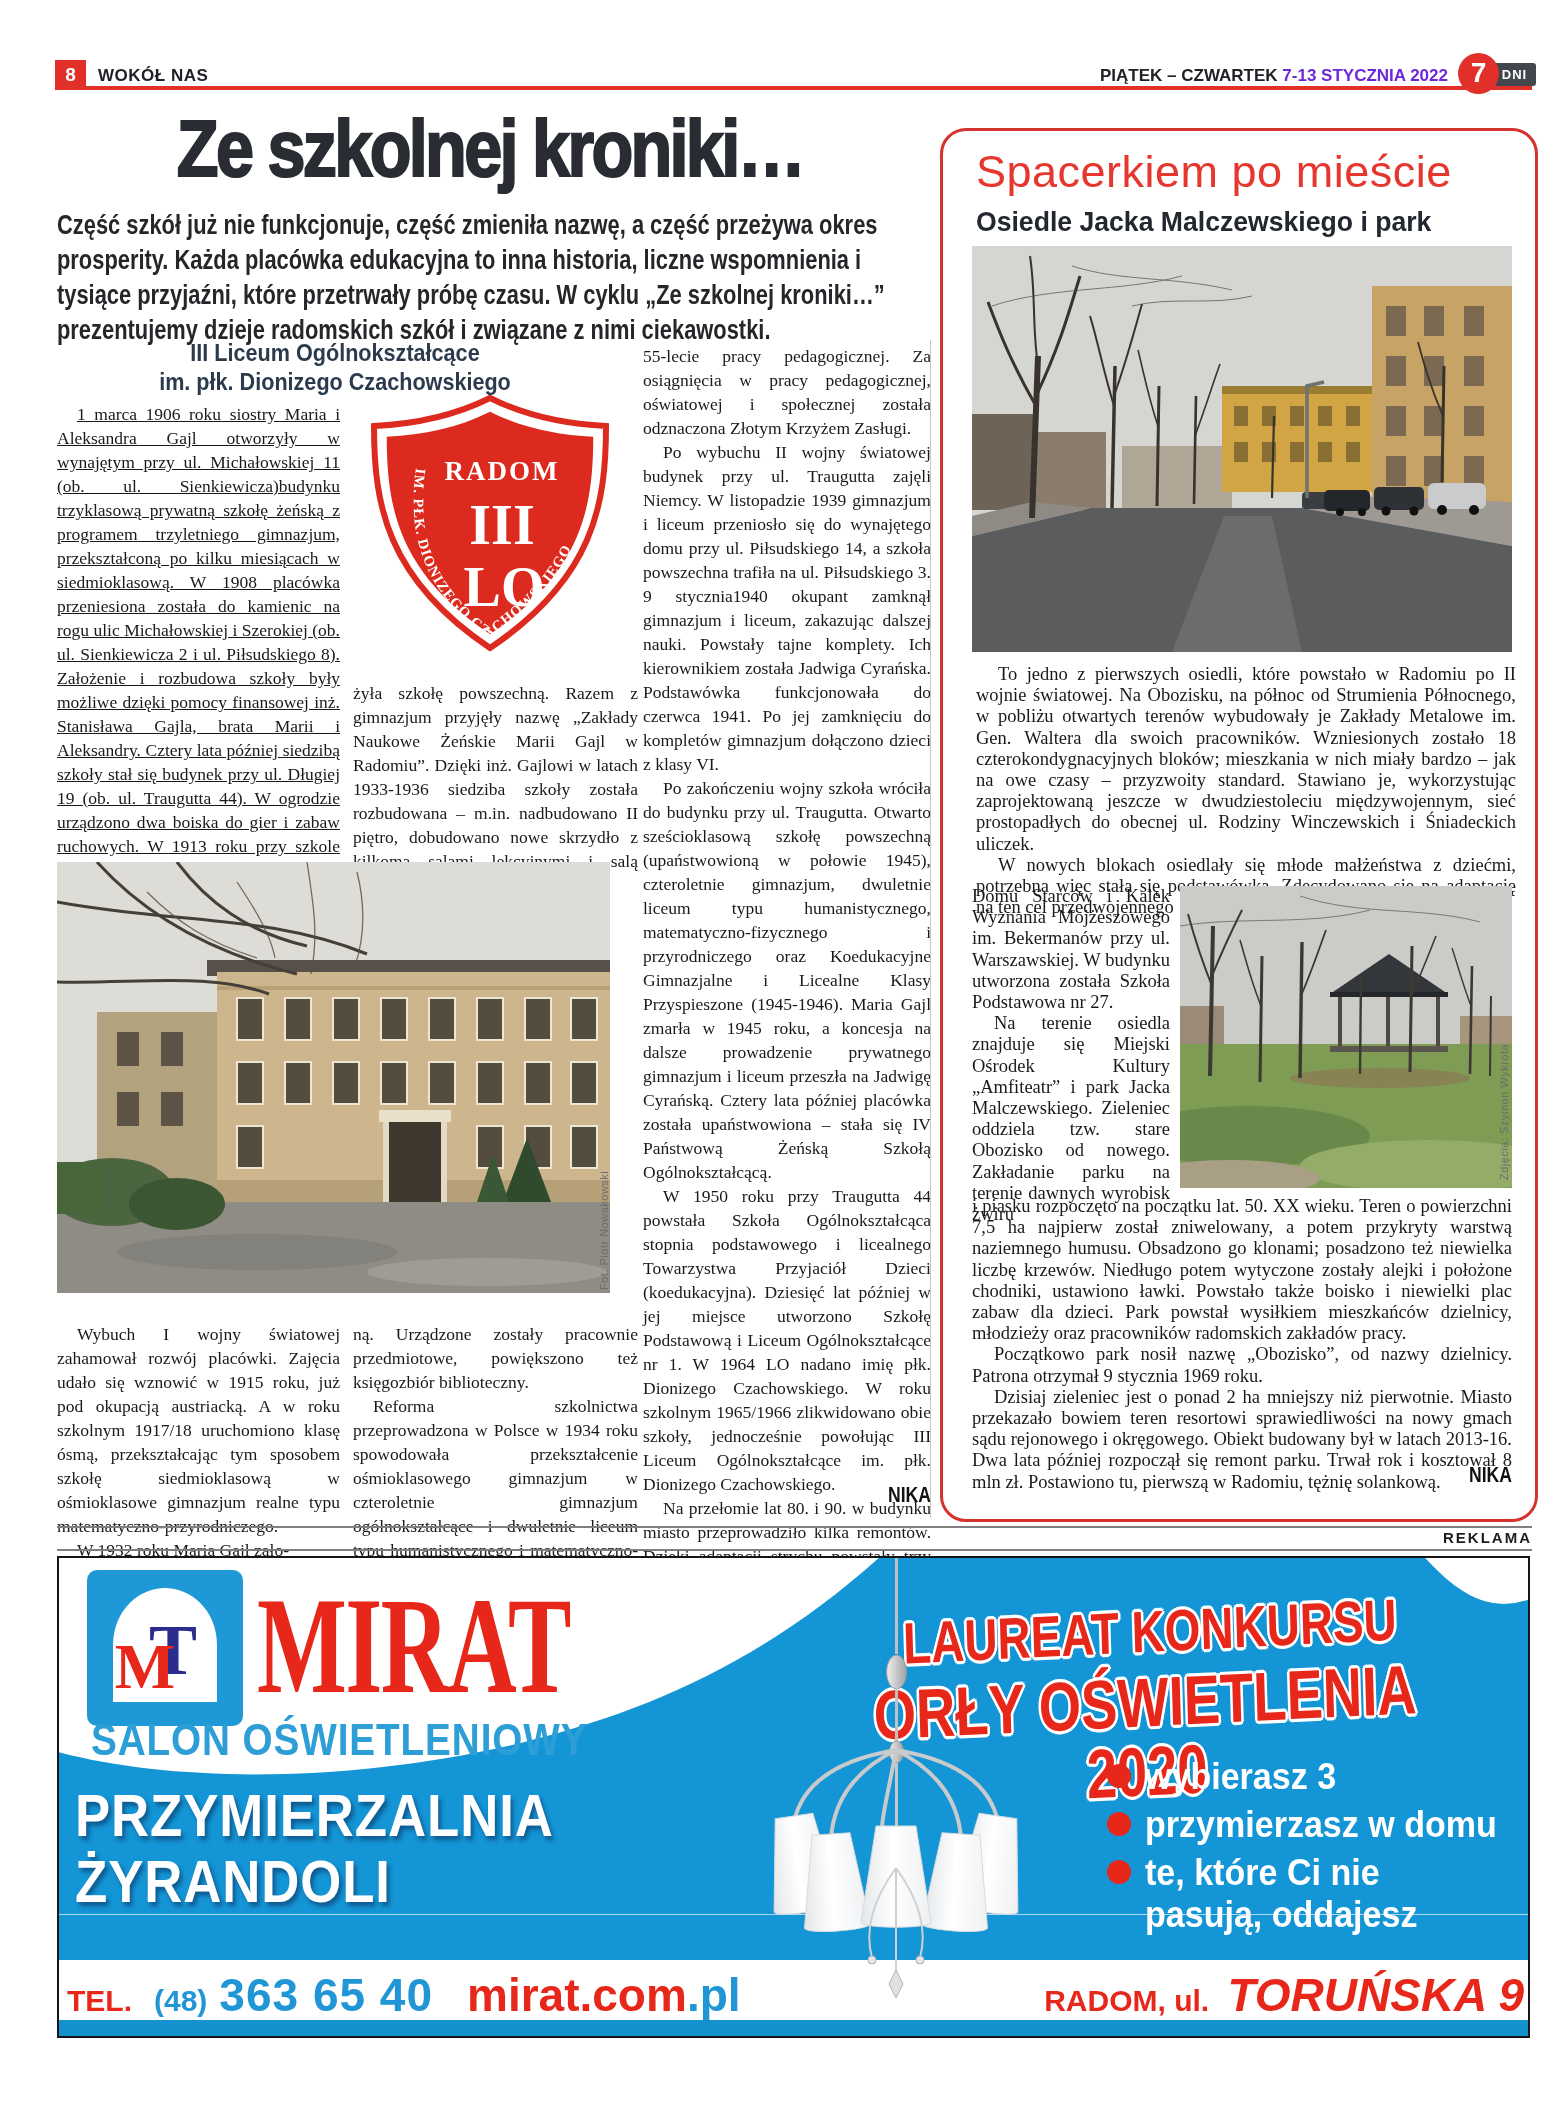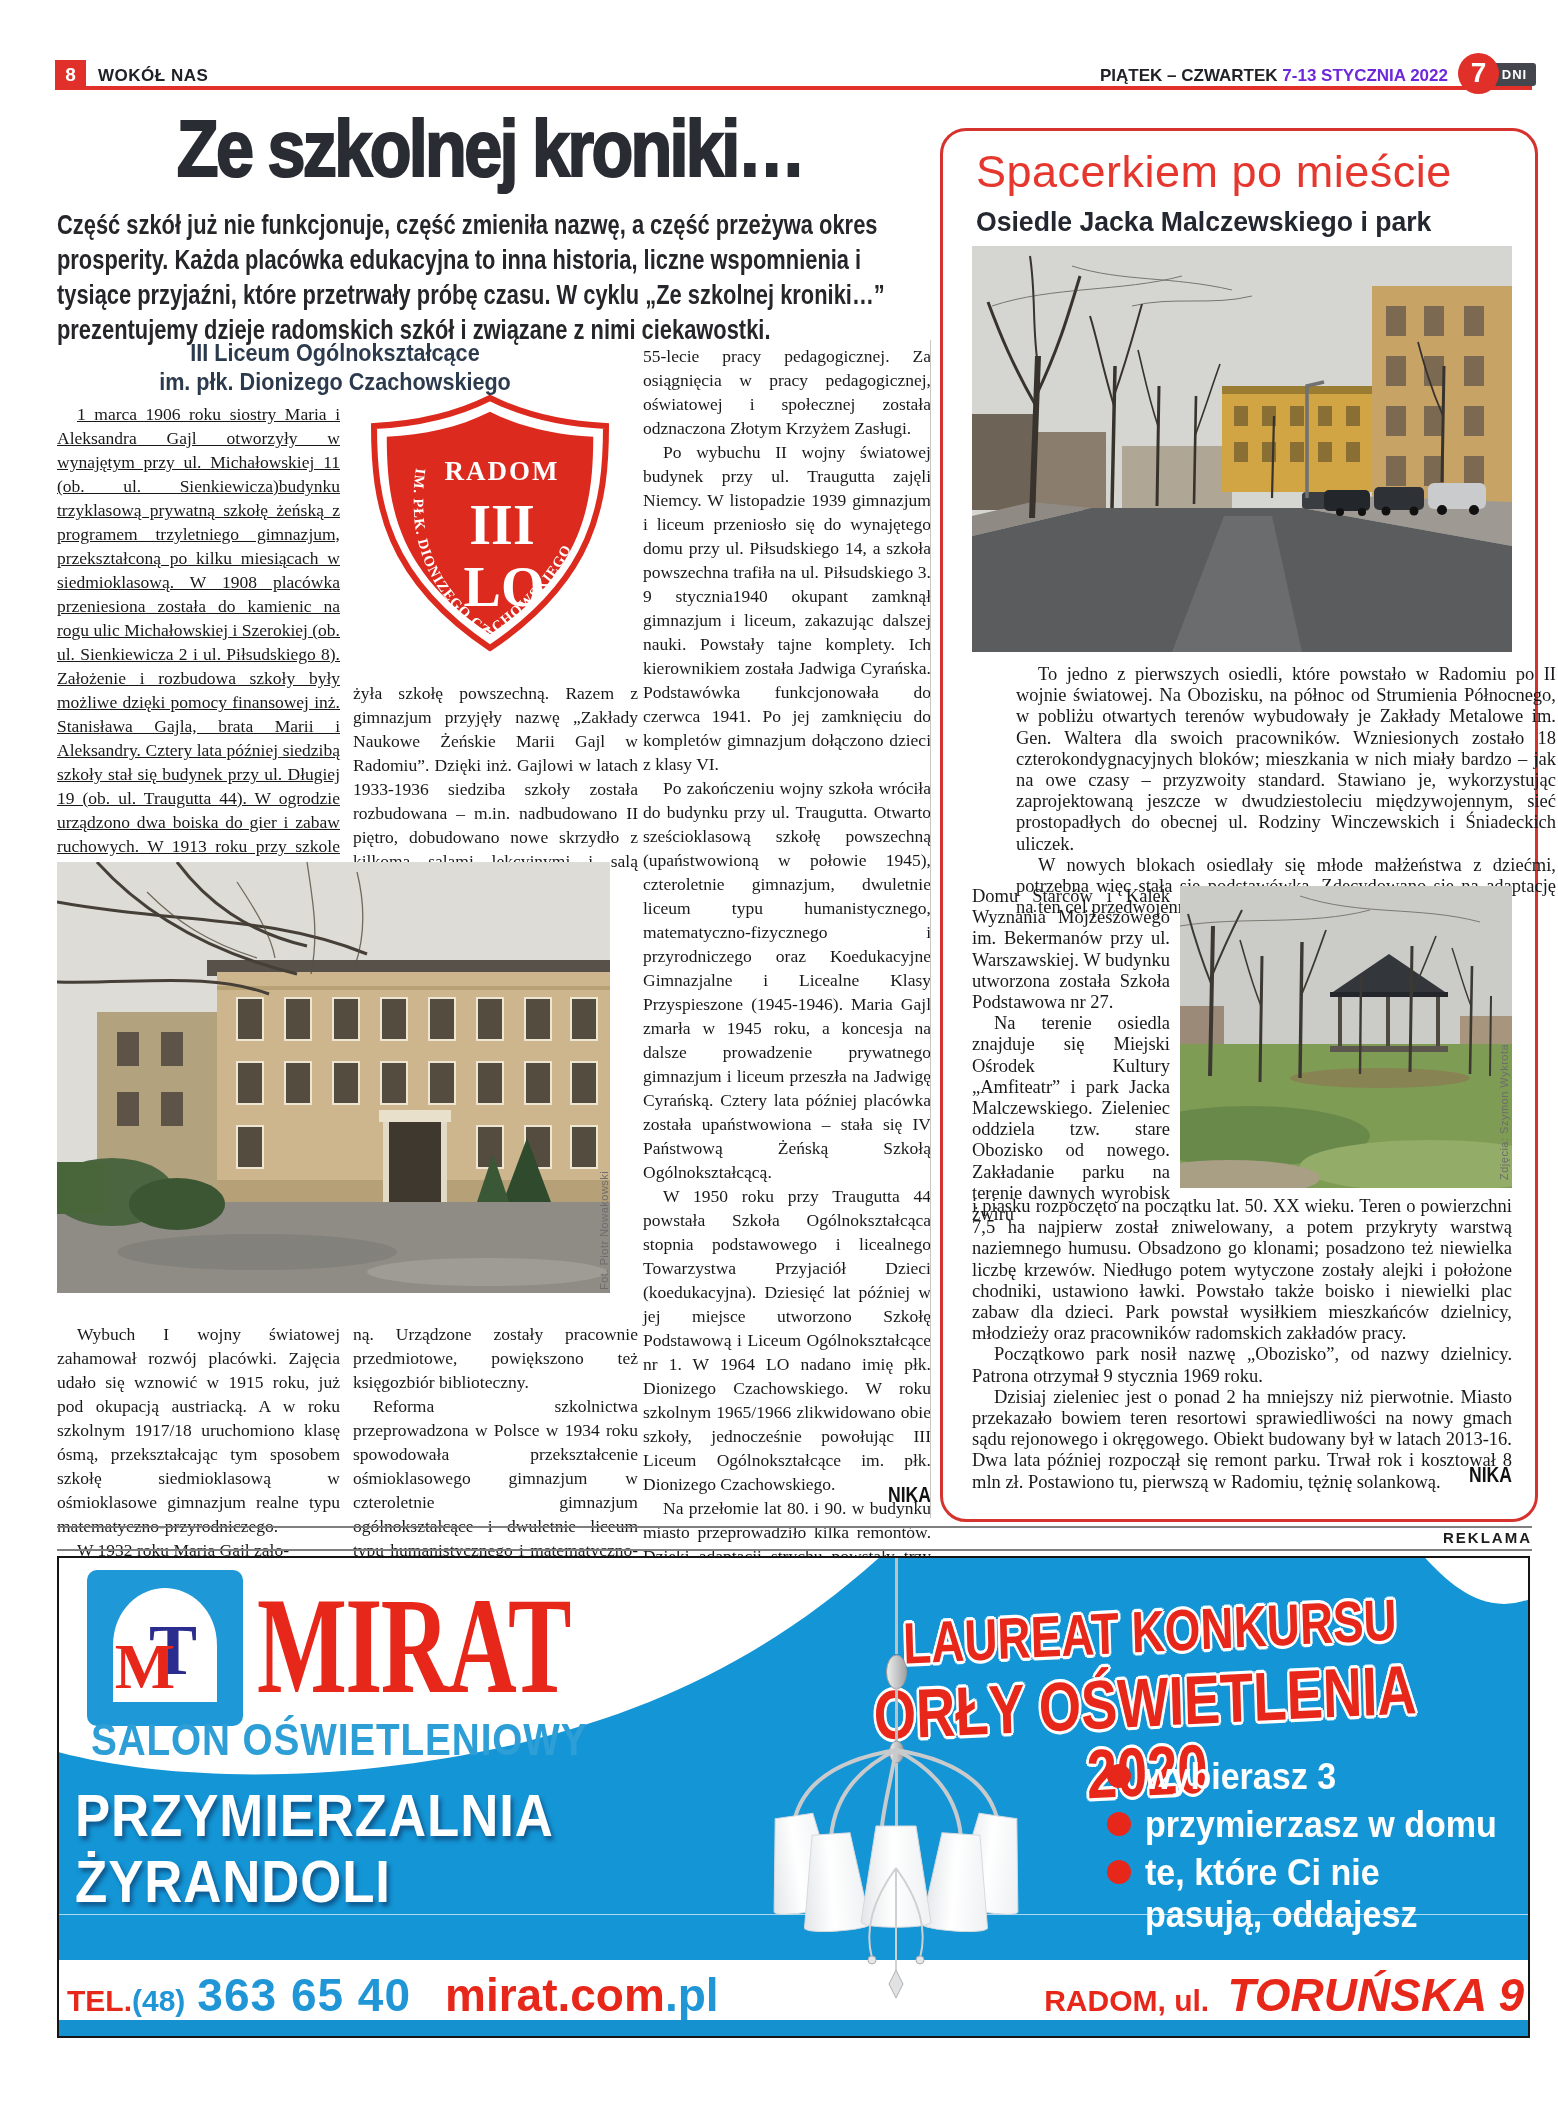--- a/index.html
+++ b/index.html
@@ -41,21 +41,21 @@
   .vcredit{writing-mode:vertical-rl;transform:rotate(180deg);font-size:11px;color:#6d6d6d;letter-spacing:.5px;}
   
   .sbbox{left:940px;top:128px;width:592px;height:1388px;border:3px solid #d5332e;border-radius:26px;}
   .sbtitle{left:976px;top:146px;font-size:45px;color:#e6372e;letter-spacing:.5px;}
   .sbsub{left:976px;top:206px;font-size:28px;font-weight:bold;color:#232730;
          transform:scaleX(.95);transform-origin:left top;}
   .sbtext{font-family:"Liberation Serif",serif;font-size:18.5px;line-height:21.2px;
           text-align:justify;color:#191919;}
   .sbtext p{margin:0;}
   .sbtext p.ind{text-indent:22px;}
-  .sbp12{left:1016px;top:664px;width:540px;}
+  .sbp12{left:976px;top:664px;width:540px;}
   .sbnarrow{left:972px;top:886px;width:198px;}
   .sbrest{left:972px;top:1196px;width:540px;}
   .sbby{left:972px;top:1462px;width:540px;}
   
   .rk-rule1{left:57px;top:1526px;width:1475px;height:2px;background:#7f7f7f;}
   .rk-rule2{left:57px;top:1549px;width:1475px;height:2px;background:#7f7f7f;}
   .rk-label{left:57px;top:1529px;width:1475px;text-align:right;font-size:15px;font-weight:bold;
             letter-spacing:2px;color:#1d1d1d;}
   
   .ad{left:57px;top:1556px;width:1473px;height:482px;background:#1495d6;border:2px solid #151515;
@@ -81,21 +81,21 @@
   .ad .hairline{position:absolute;left:0;top:356px;width:100%;height:1px;background:rgba(255,255,255,.65);z-index:2;}
   .ad .chand{position:absolute;left:655px;top:0;width:370px;height:460px;z-index:3;}
   .ad .dot{position:absolute;left:1048px;width:24px;height:24px;border-radius:50%;background:#e8271b;z-index:2;}
   .ad .btxt{position:absolute;left:1086px;width:384px;color:#fff;font-weight:bold;font-size:37px;line-height:42px;
       transform:scaleX(.92);transform-origin:left top;z-index:2;}
   .ad .strip{position:absolute;left:0;top:402px;width:100%;height:62px;background:#ffffff;z-index:2;}
   .ad .bluestrip{position:absolute;left:0;top:462px;width:100%;height:18px;background:#1591cf;z-index:5;}
   .ad .footer{position:absolute;left:8px;top:402px;width:1457px;height:60px;display:flex;
       align-items:baseline;z-index:4;font-weight:bold;padding-top:8px;box-sizing:border-box;}
   .ad .footer .t-label{color:#e8271b;font-size:30px;}
-  .ad .footer .t-code{color:#2196d6;font-size:30px;margin-left:0;}
+  .ad .footer .t-code{color:#2196d6;font-size:30px;margin-left:22px;}
   .ad .footer .t-num{color:#2196d6;font-size:46px;margin-left:12px;letter-spacing:1px;}
   .ad .footer .web{margin-left:34px;font-size:46px;}
   .ad .footer .web .wm{color:#e8271b;} .ad .footer .web .wt{color:#2196d6;}
   .ad .footer .addr{margin-left:auto;font-size:30px;color:#e8271b;}
   .ad .footer .addr .street{font-size:46px;margin-left:10px;font-style:italic;}
 </style>
 </head>
 <body>
 
 <div id="page">

